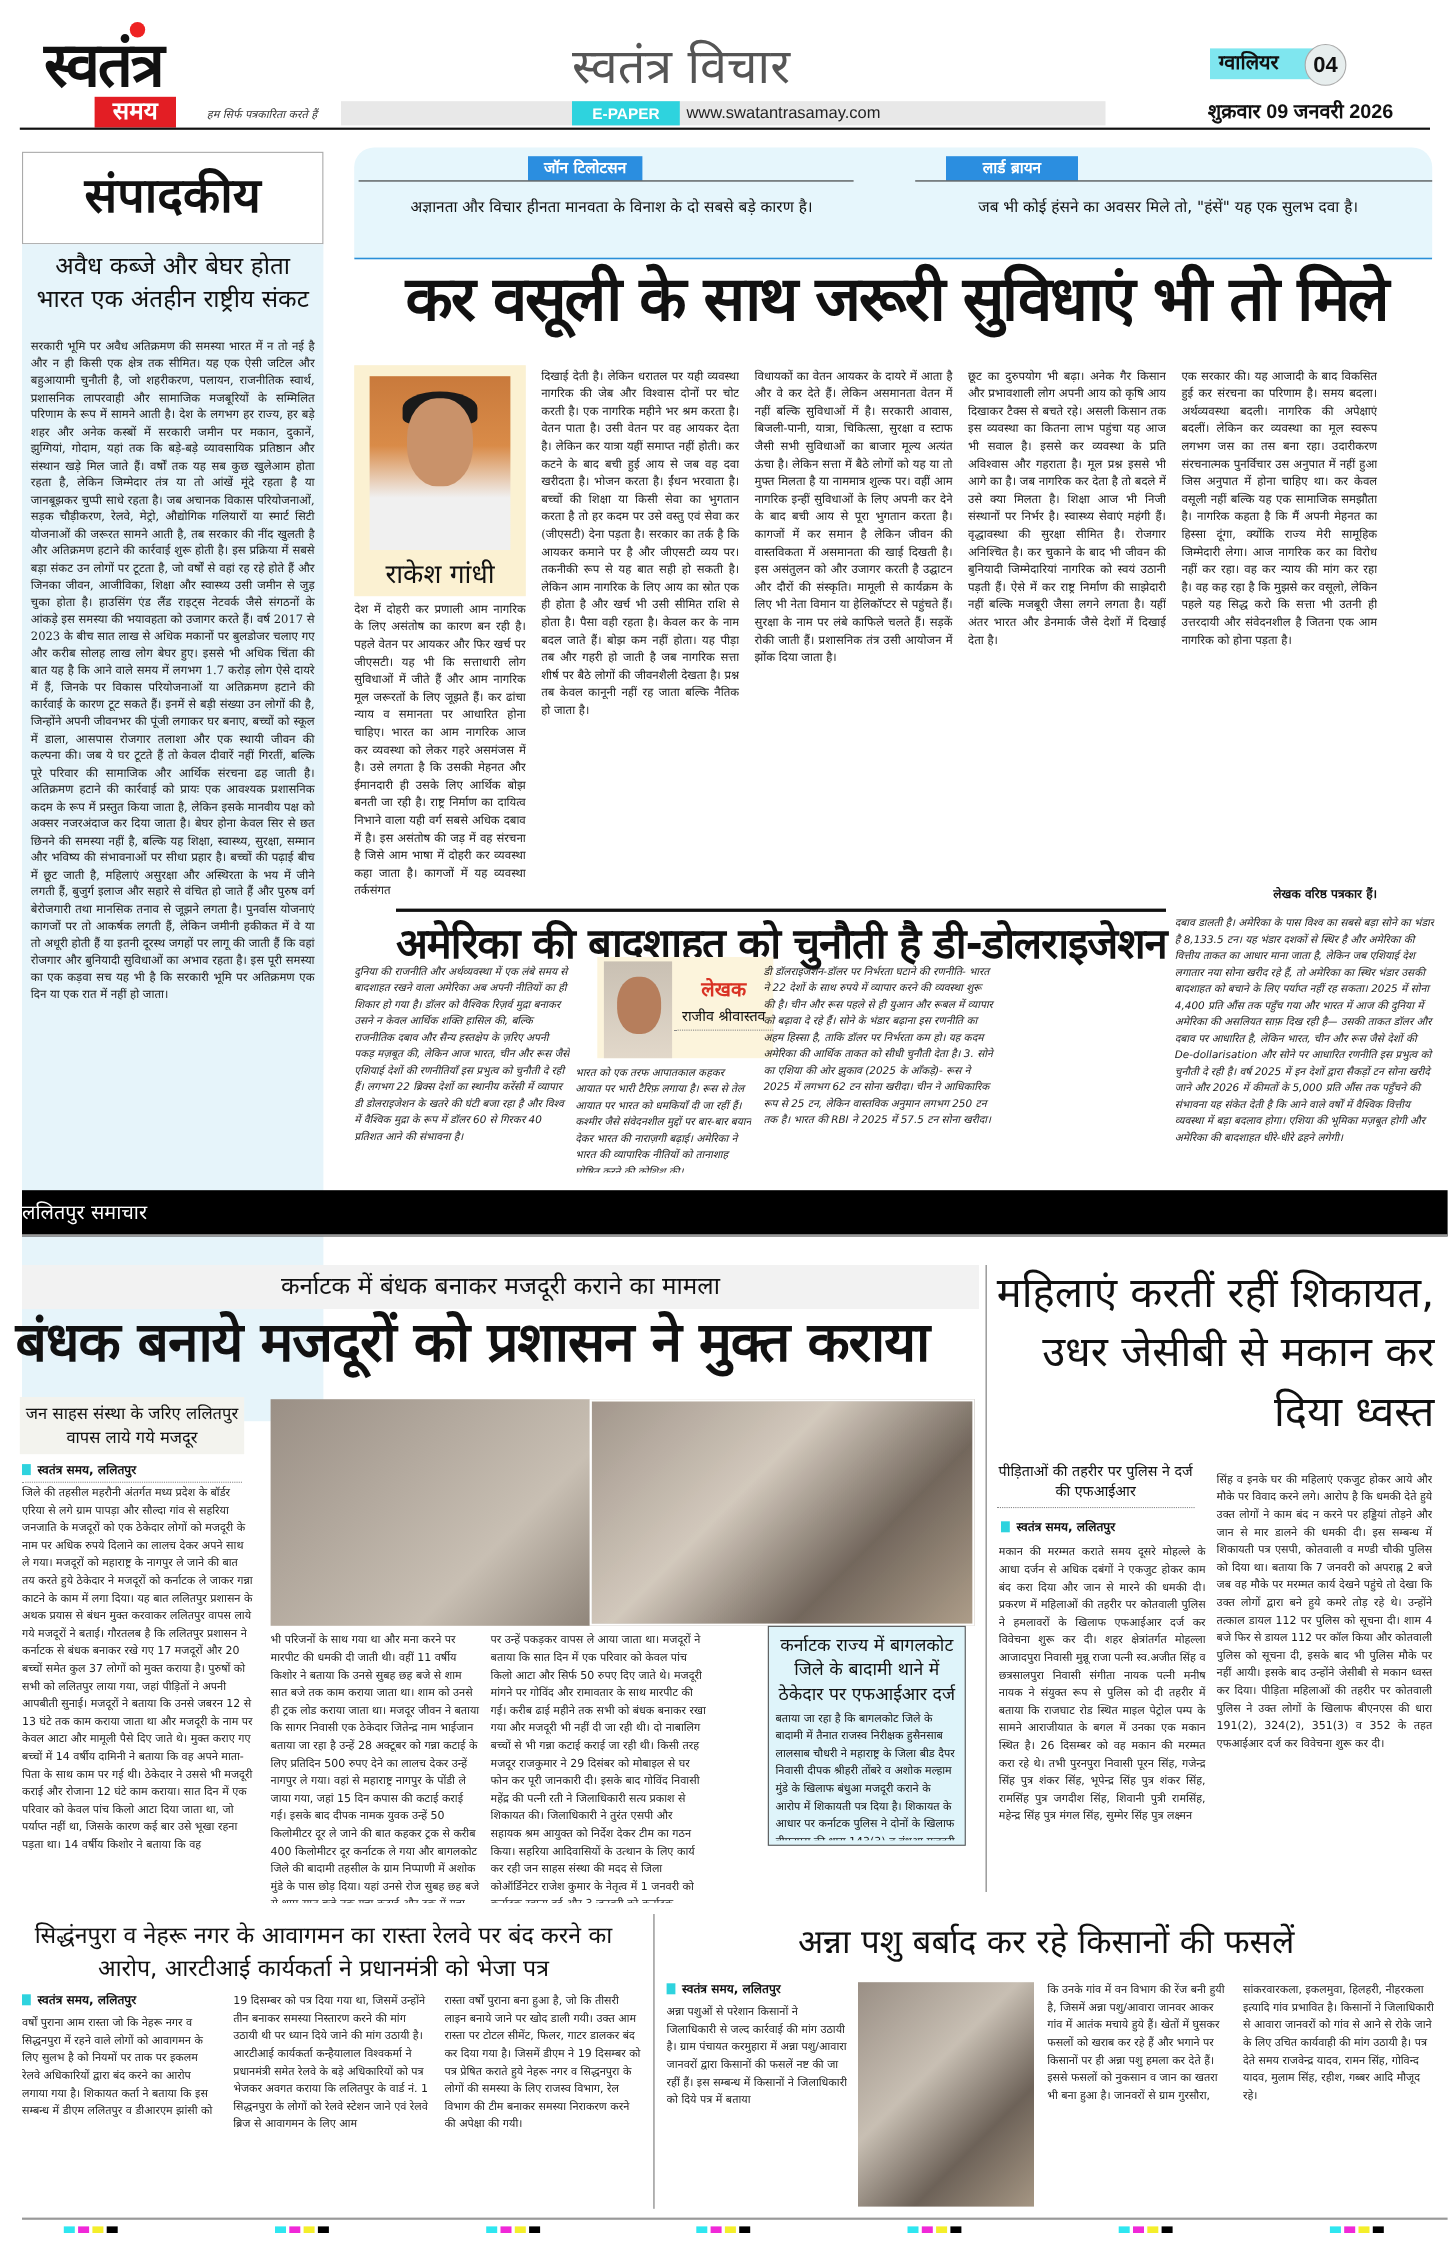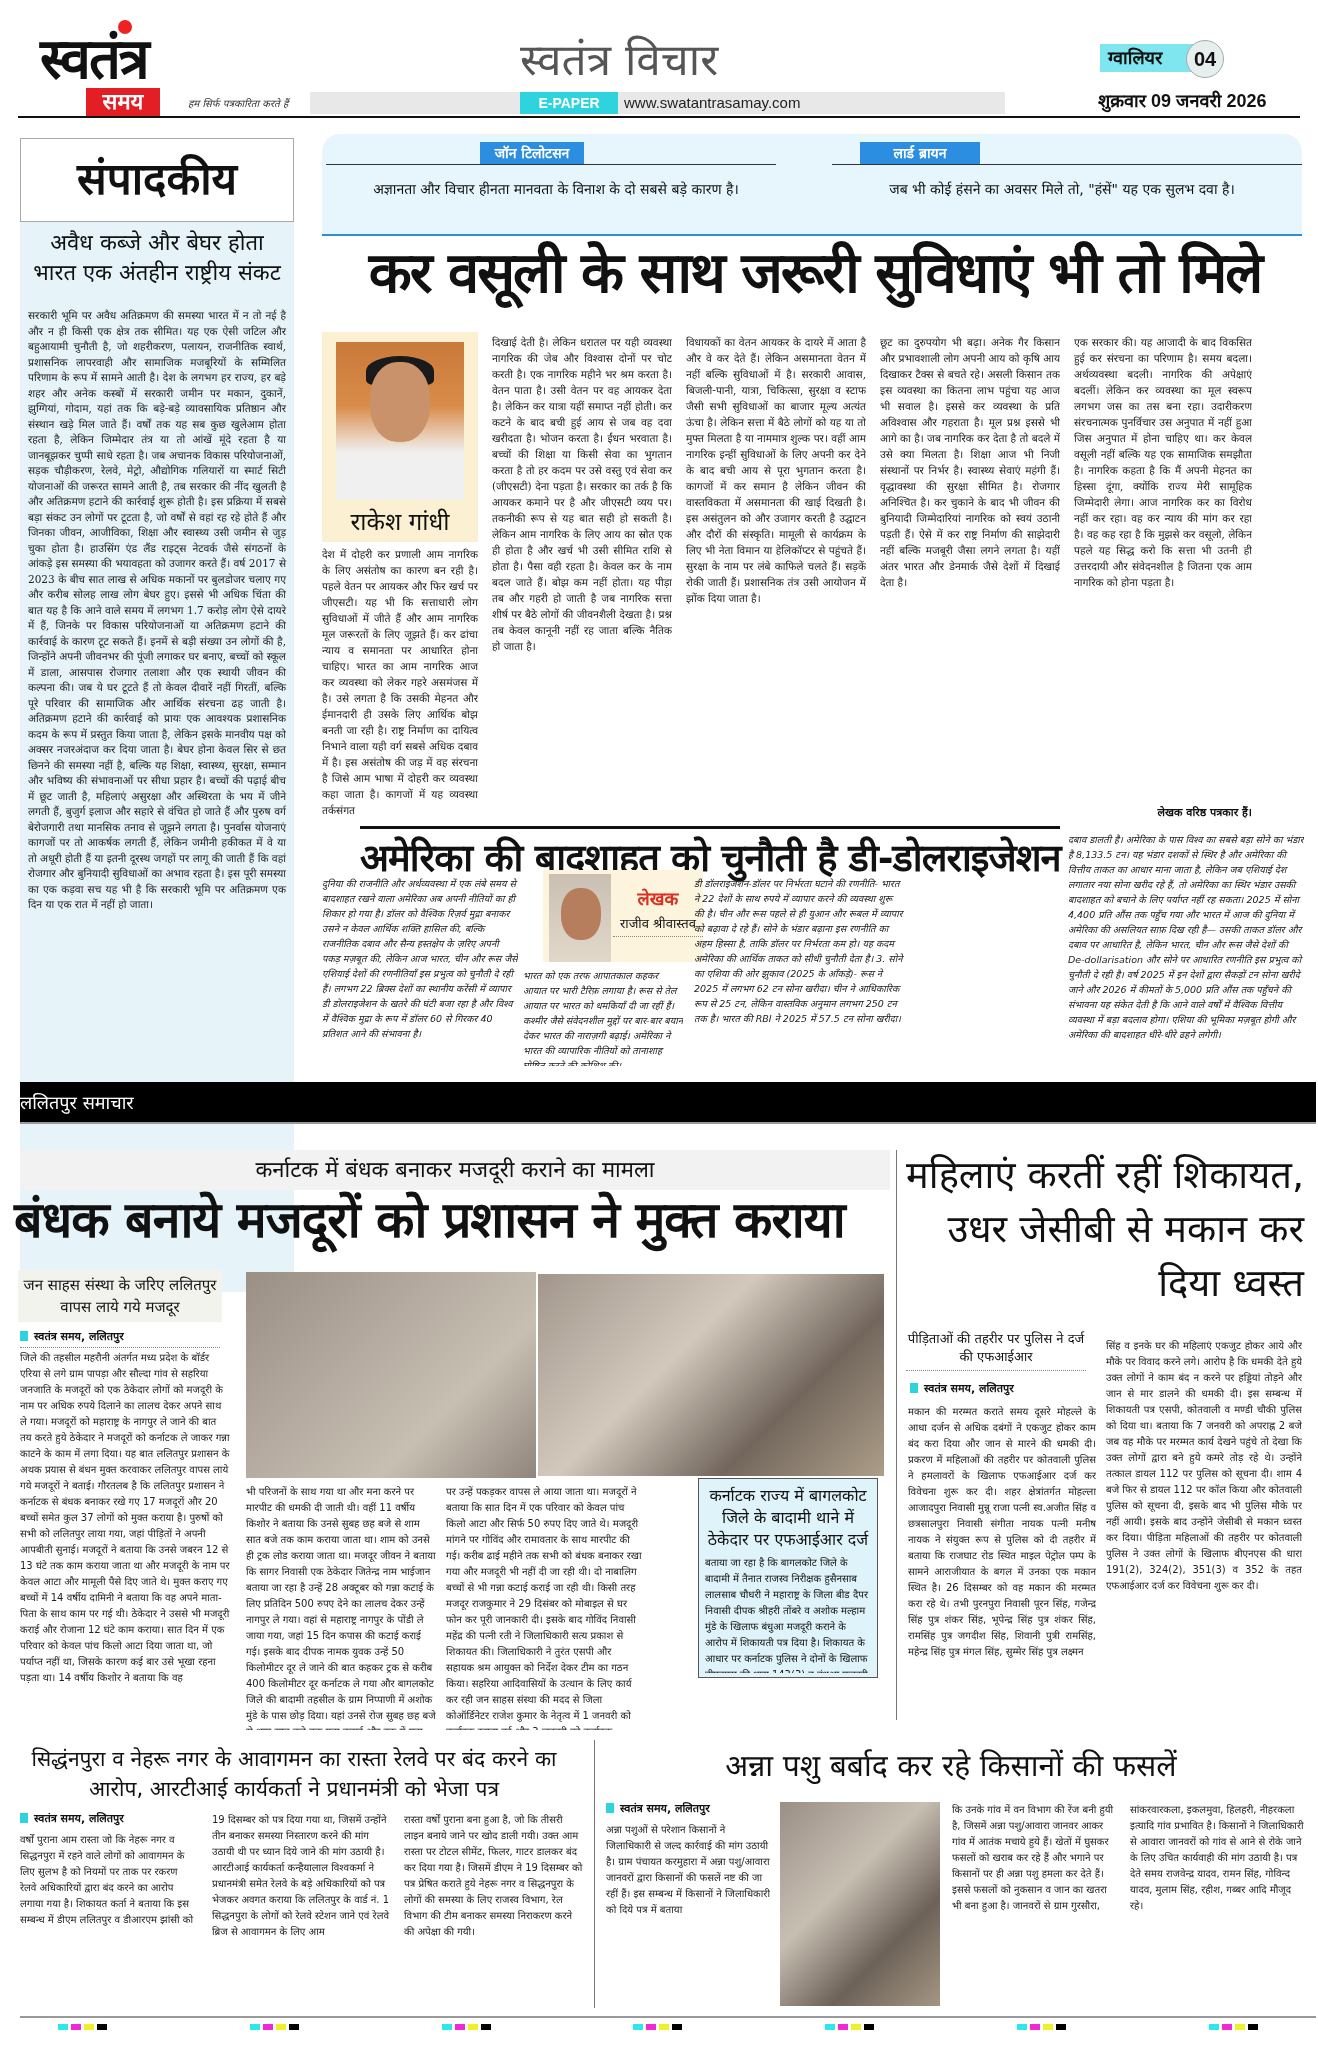--- a/index.html
+++ b/index.html
@@ -154,21 +154,21 @@
   <span>स्वतंत्र समय, ललितपुर</span>
 </div>
 <div class="abs small-col" style="left:908px;top:1404px;width:188px;height:318px;overflow:hidden;text-align:justify">मकान की मरम्मत कराते समय दूसरे मोहल्ले के आधा दर्जन से अधिक दबंगों ने एकजुट होकर काम बंद करा दिया और जान से मारने की धमकी दी। प्रकरण में महिलाओं की तहरीर पर कोतवाली पुलिस ने हमलावरों के खिलाफ एफआईआर दर्ज कर विवेचना शुरू कर दी। शहर क्षेत्रांतर्गत मोहल्ला आजादपुरा निवासी मुन्नू राजा पत्नी स्व.अजीत सिंह व छत्रसालपुरा निवासी संगीता नायक पत्नी मनीष नायक ने संयुक्त रूप से पुलिस को दी तहरीर में बताया कि राजघाट रोड स्थित माइल पेट्रोल पम्प के सामने आराजीयात के बगल में उनका एक मकान स्थित है। 26 दिसम्बर को वह मकान की मरम्मत करा रहे थे। तभी पुरनपुरा निवासी पूरन सिंह, गजेन्द्र सिंह पुत्र शंकर सिंह, भूपेन्द्र सिंह पुत्र शंकर सिंह, रामसिंह पुत्र जगदीश सिंह, शिवानी पुत्री रामसिंह, महेन्द्र सिंह पुत्र मंगल सिंह, सुम्मेर सिंह पुत्र लक्ष्मन</div>
 <div class="abs small-col" style="left:1106px;top:1338px;width:196px;height:384px;overflow:hidden;text-align:justify">सिंह व इनके घर की महिलाएं एकजुट होकर आये और मौके पर विवाद करने लगे। आरोप है कि धमकी देते हुये उक्त लोगों ने काम बंद न करने पर हड्डियां तोड़ने और जान से मार डालने की धमकी दी। इस सम्बन्ध में शिकायती पत्र एसपी, कोतवाली व मण्डी चौकी पुलिस को दिया था। बताया कि 7 जनवरी को अपराह्न 2 बजे जब वह मौके पर मरम्मत कार्य देखने पहुंचे तो देखा कि उक्त लोगों द्वारा बने हुये कमरे तोड़ रहे थे। उन्होंने तत्काल डायल 112 पर पुलिस को सूचना दी। शाम 4 बजे फिर से डायल 112 पर कॉल किया और कोतवाली पुलिस को सूचना दी, इसके बाद भी पुलिस मौके पर नहीं आयी। इसके बाद उन्होंने जेसीबी से मकान ध्वस्त कर दिया। पीड़िता महिलाओं की तहरीर पर कोतवाली पुलिस ने उक्त लोगों के खिलाफ बीएनएस की धारा 191(2), 324(2), 351(3) व 352 के तहत एफआईआर दर्ज कर विवेचना शुरू कर दी।</div>
 
 <div class="abs bottom-left-head">सिद्धंनपुरा व नेहरू नगर के आवागमन का रास्ता रेलवे पर बंद करने का आरोप, आरटीआई कार्यकर्ता ने प्रधानमंत्री को भेजा पत्र</div>
 <div class="abs byline" style="left:20px;top:1810px;width:180px">
   <span class="sq"></span>
   <span>स्वतंत्र समय, ललितपुर</span>
 </div>
-<div class="abs small-col" style="left:20px;top:1832px;width:176px;height:172px;overflow:hidden">वर्षों पुराना आम रास्ता जो कि नेहरू नगर व सिद्धनपुरा में रहने वाले लोगों को आवागमन के लिए सुलभ है को नियमों पर ताक पर रकरण रेलवे अधिकारियों द्वारा बंद करने का आरोप लगाया गया है। शिकायत कर्ता ने बताया कि इस सम्बन्ध में डीएम ललितपुर व डीआरएम झांसी को</div>
+<div class="abs small-col" style="left:20px;top:1832px;width:176px;height:172px;overflow:hidden">वर्षों पुराना आम रास्ता जो कि नेहरू नगर व सिद्धनपुरा में रहने वाले लोगों को आवागमन के लिए सुलभ है को नियमों पर ताक पर इकलम रेलवे अधिकारियों द्वारा बंद करने का आरोप लगाया गया है। शिकायत कर्ता ने बताया कि इस सम्बन्ध में डीएम ललितपुर व डीआरएम झांसी को</div>
 <div class="abs small-col" style="left:212px;top:1812px;width:180px;height:192px;overflow:hidden">19 दिसम्बर को पत्र दिया गया था, जिसमें उन्होंने तीन बनाकर समस्या निस्तारण करने की मांग उठायी थी पर ध्यान दिये जाने की मांग उठायी है। आरटीआई कार्यकर्ता कन्हैयालाल विश्वकर्मा ने प्रधानमंत्री समेत रेलवे के बड़े अधिकारियों को पत्र भेजकर अवगत कराया कि ललितपुर के वार्ड नं. 1 सिद्धनपुरा के लोगों को रेलवे स्टेशन जाने एवं रेलवे ब्रिज से आवागमन के लिए आम</div>
 <div class="abs small-col" style="left:404px;top:1812px;width:180px;height:192px;overflow:hidden">रास्ता वर्षों पुराना बना हुआ है, जो कि तीसरी लाइन बनाये जाने पर खोद डाली गयी। उक्त आम रास्ता पर टोटल सीमेंट, फिलर, गाटर डालकर बंद कर दिया गया है। जिसमें डीएम ने 19 दिसम्बर को पत्र प्रेषित कराते हुये नेहरू नगर व सिद्धनपुरा के लोगों की समस्या के लिए राजस्व विभाग, रेल विभाग की टीम बनाकर समस्या निराकरण करने की अपेक्षा की गयी।</div>
 
 <div class="abs vsep" style="left:594px;top:1740px;height:268px"></div>
 <div class="abs bottom-right-head">अन्ना पशु बर्बाद कर रहे किसानों की फसलें</div>
 <div class="abs byline" style="left:606px;top:1800px;width:170px">
   <span class="sq"></span>
   <span>स्वतंत्र समय, ललितपुर</span>
 </div>
 <div class="abs small-col" style="left:606px;top:1822px;width:164px;height:184px;overflow:hidden">अन्ना पशुओं से परेशान किसानों ने जिलाधिकारी से जल्द कार्रवाई की मांग उठायी है। ग्राम पंचायत करमुहारा में अन्ना पशु/आवारा जानवरों द्वारा किसानों की फसलें नष्ट की जा रहीं हैं। इस सम्बन्ध में किसानों ने जिलाधिकारी को दिये पत्र में बताया</div>

